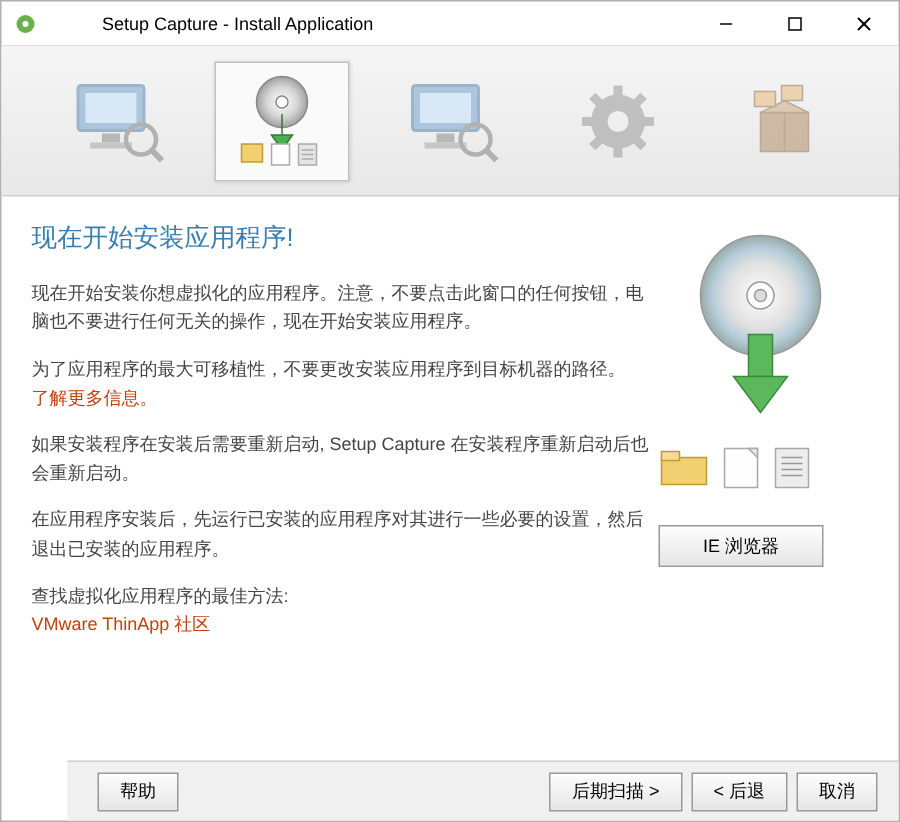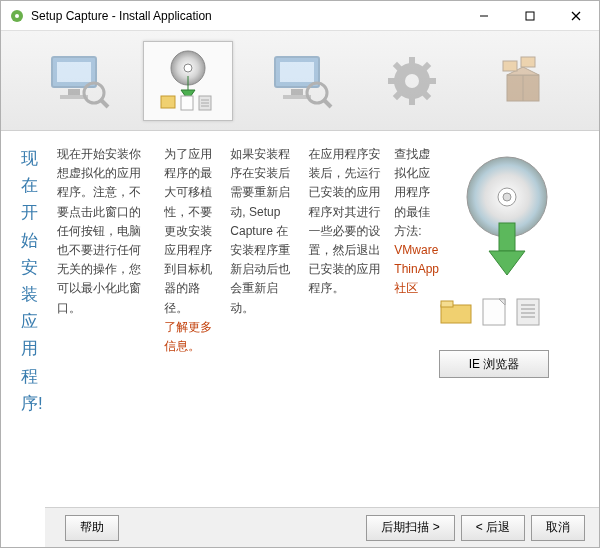--- a/index.html
+++ b/index.html
@@ -1,27 +1,27 @@
 <!DOCTYPE html>
 <html><head>
 <meta charset="utf-8">
 <style>
 * { box-sizing: border-box; margin: 0; padding: 0; }
 body { font-family: 'Microsoft YaHei', 'SimSun', sans-serif; font-size: 12px; background: #fff; }
 .window { width: 600px; height: 548px; border: 1px solid #b0b0b0; background: #fff; display: flex; flex-direction: column; }
-.titlebar { height: 30px; display: flex; align-items: center; padding: 0 0 0 8px; border-bottom: 1px solid #e0e0e0; }
+.titlebar { height: 30px; display: flex; align-items: center; padding: 0 0 0 8px; border-bottom: 1px solid #e0e0e0; gap: 37px; }
 .title-icon { width: 16px; height: 16px; margin-right: 6px; }
 .title-text { flex: 1; font-size: 12px; color: #000; }
 .win-controls { display: flex; }
 .win-btn { width: 46px; height: 30px; display: flex; align-items: center; justify-content: center; cursor: pointer; }
 .icon-bar { height: 100px; background: linear-gradient(to bottom, #f5f5f5, #e8e8e8); border-bottom: 1px solid #d0d0d0; display: flex; align-items: center; justify-content: space-around; padding: 8px 20px; }
 .step-icon { width: 90px; height: 80px; display: flex; align-items: center; justify-content: center; opacity: 0.45; }
 .step-icon.active { opacity: 1; border: 1px solid #c0c0c0; background: #fafafa; box-shadow: 0 0 3px rgba(0,0,0,0.15); }
 .content { flex: 1; display: flex; padding: 14px 20px 10px 20px; }
-.text-area { flex: 1; display: flex; flex-direction: row; gap: 12px; color: #454545; font-size: 12px; line-height: 1.6; }
+.text-area { flex: 1; display: flex; flex-direction: column; gap: 12px; color: #454545; font-size: 12px; line-height: 1.6; }
 .heading { color: #3a7daf; font-size: 17px; font-weight: 400; margin-bottom: 2px; }
 .link { color: #c2410c; cursor: pointer; }
 .right-area { width: 140px; display: flex; flex-direction: column; align-items: flex-start; padding-top: 8px; }
 .big-graphic { width: 130px; height: 140px; }
 .small-icons { display: flex; gap: 8px; margin-top: 4px; justify-content: center; }
 .ie-btn { margin-top: 20px; width: 110px; height: 28px; border: 1px solid #999; background: linear-gradient(#fdfdfd,#e5e5e5); font-size: 12px; cursor: pointer; }
 .footer { height: 40px; border-top: 1px solid #d0d0d0; display: flex; align-items: center; padding: 0 14px; background: #f0f0f0; margin-left: 44px; }
 .spacer { flex: 1; }
 .btn { height: 26px; padding: 0 14px; border: 1px solid #999; background: linear-gradient(#fdfdfd,#e5e5e5); font-size: 12px; cursor: pointer; margin-left: 6px; }
 </style>
@@ -122,21 +122,21 @@
           <line x1="30" y1="24" x2="30" y2="50" stroke="#7a5a34"></line>
           <rect x="10" y="10" width="14" height="10" fill="#e8b060" stroke="#7a5a34"></rect>
           <rect x="28" y="6" width="14" height="10" fill="#e8b060" stroke="#7a5a34"></rect>
         </svg>
     </div>
   </div>
 
   <div class="content">
     <div class="text-area">
       <div class="heading">现在开始安装应用程序!</div>
-      <div>现在开始安装你想虚拟化的应用程序。注意，不要点击此窗口的任何按钮，电脑也不要进行任何无关的操作，您可以最小化此窗口。</div>
+      <div>现在开始安装你想虚拟化的应用程序。注意，不要点击此窗口的任何按钮，电脑也不要进行任何无关的操作，现在开始安装应用程序。</div>
       <div>
         <span>为了应用程序的最大可移植性，不要更改安装应用程序到目标机器的路径。</span><br>
         <span class="link">了解更多信息。</span>
       </div>
       <div>如果安装程序在安装后需要重新启动, Setup Capture 在安装程序重新启动后也会重新启动。</div>
       <div>在应用程序安装后，先运行已安装的应用程序对其进行一些必要的设置，然后退出已安装的应用程序。</div>
       <div>
         <span>查找虚拟化应用程序的最佳方法:</span><br>
         <span class="link">VMware ThinApp 社区</span>
       </div>

